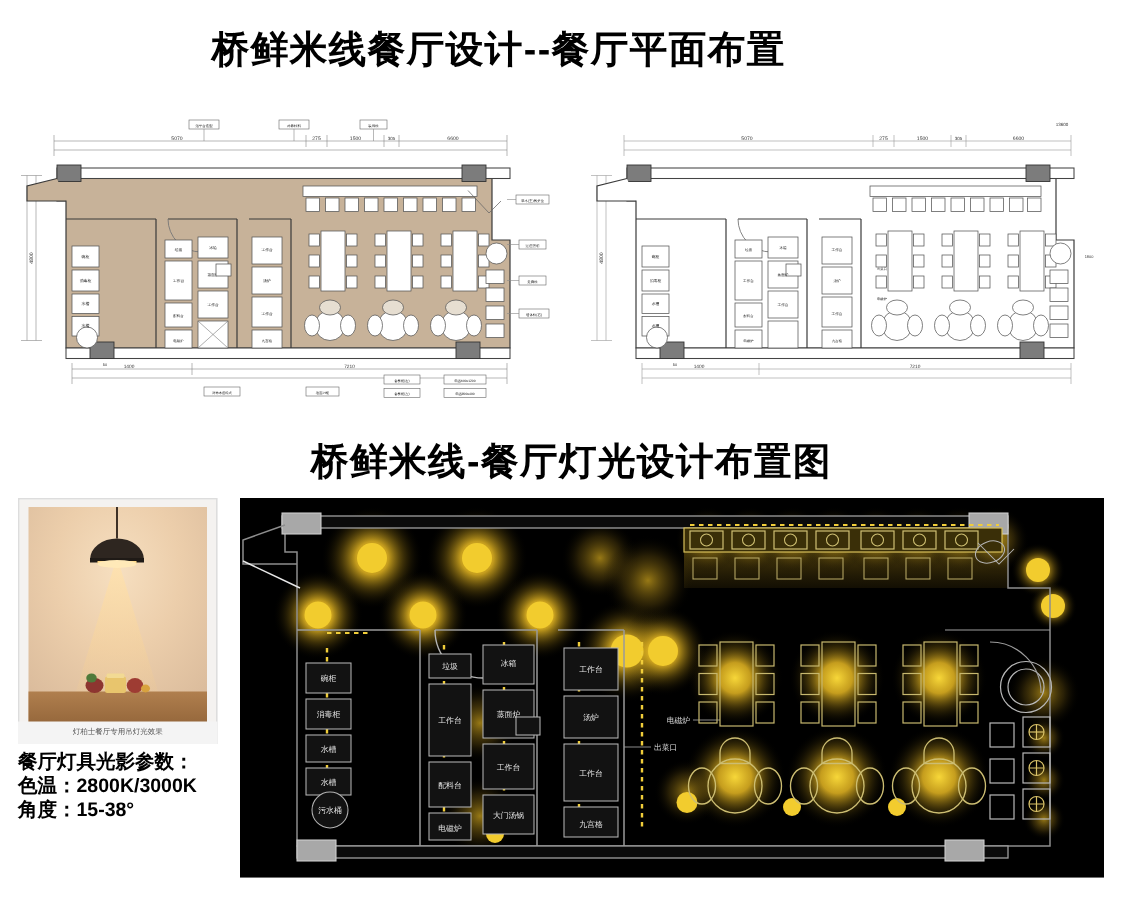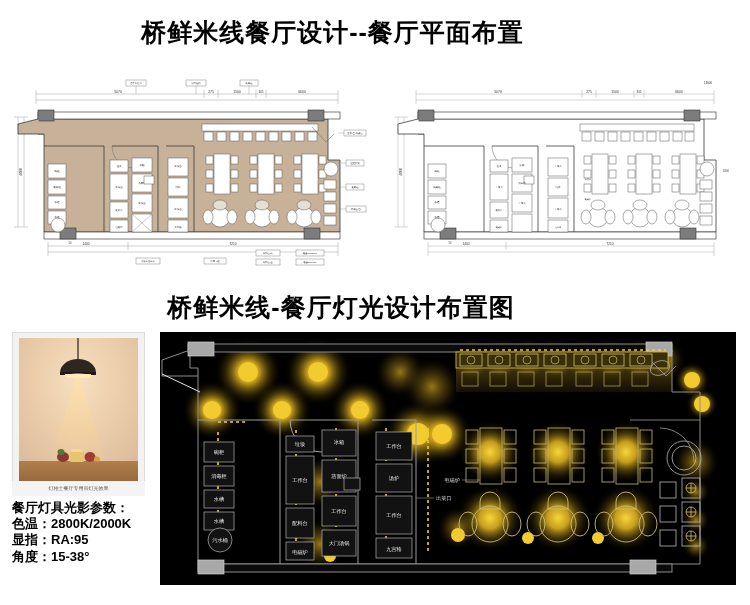--- a/index.html
+++ b/index.html
@@ -6,21 +6,21 @@
   body{
     width:750px;height:605px;background:#ffffff;
     font-family:"Liberation Sans","DejaVu Sans",sans-serif;
     overflow:hidden;position:relative;
   }
   .title{
     text-align:center;font-weight:bold;color:#000;
     letter-spacing:1px;white-space:nowrap;
   }
   #title-1{position:absolute;left:0;top:16px;width:665px;font-size:25px;}
-  #title-2{position:absolute;left:0;top:291px;width:682px;font-size:25px;}
+  #title-2{position:absolute;left:0;top:291px;width:682px;font-size:25px;padding-left:40px;}
 
   
   .plan{position:absolute;background:#fff;}
   #plan-left{left:8px;top:72px;width:360px;height:195px;}
   #plan-right{left:388px;top:72px;width:358px;height:195px;}
 
   .svgplan{display:block;width:100%;height:100%;}
 
   
   #lighting-photo{
@@ -487,22 +487,21 @@
     <ellipse cx="48" cy="119" rx="3.5" ry="3" fill="#4f7a3a"></ellipse>
     <ellipse cx="77" cy="124" rx="5.5" ry="5" fill="#9e3c33"></ellipse>
     <ellipse cx="84" cy="126" rx="3" ry="2.6" fill="#d8a23e"></ellipse>
   </g>
 </svg>
 </div>
 <div id="photo-caption">灯柏士餐厅专用吊灯光效果</div>
 
 <div id="lighting-params">
   <div>餐厅灯具光影参数：</div>
-  <div><span>色温：</span><span>2800K/2000K</span></div>
-  <div><span>显指：</span><span>RA:95</span></div>
+  <div><span>色温：</span><span>2800K/3000K</span></div>
   <div><span>角度：</span><span>15-38°</span></div>
 </div>
 
 <div id="lighting-plan">
 <svg width="576" height="253" viewBox="0 0 576 253">
   <defs>
     <radialGradient id="glow" cx="50%" cy="50%" r="50%">
       <stop offset="0%" stop-color="#f7d739" stop-opacity="1"></stop>
       <stop offset="32%" stop-color="#e8b923" stop-opacity="0.85"></stop>
       <stop offset="62%" stop-color="#8d6f12" stop-opacity="0.42"></stop>

